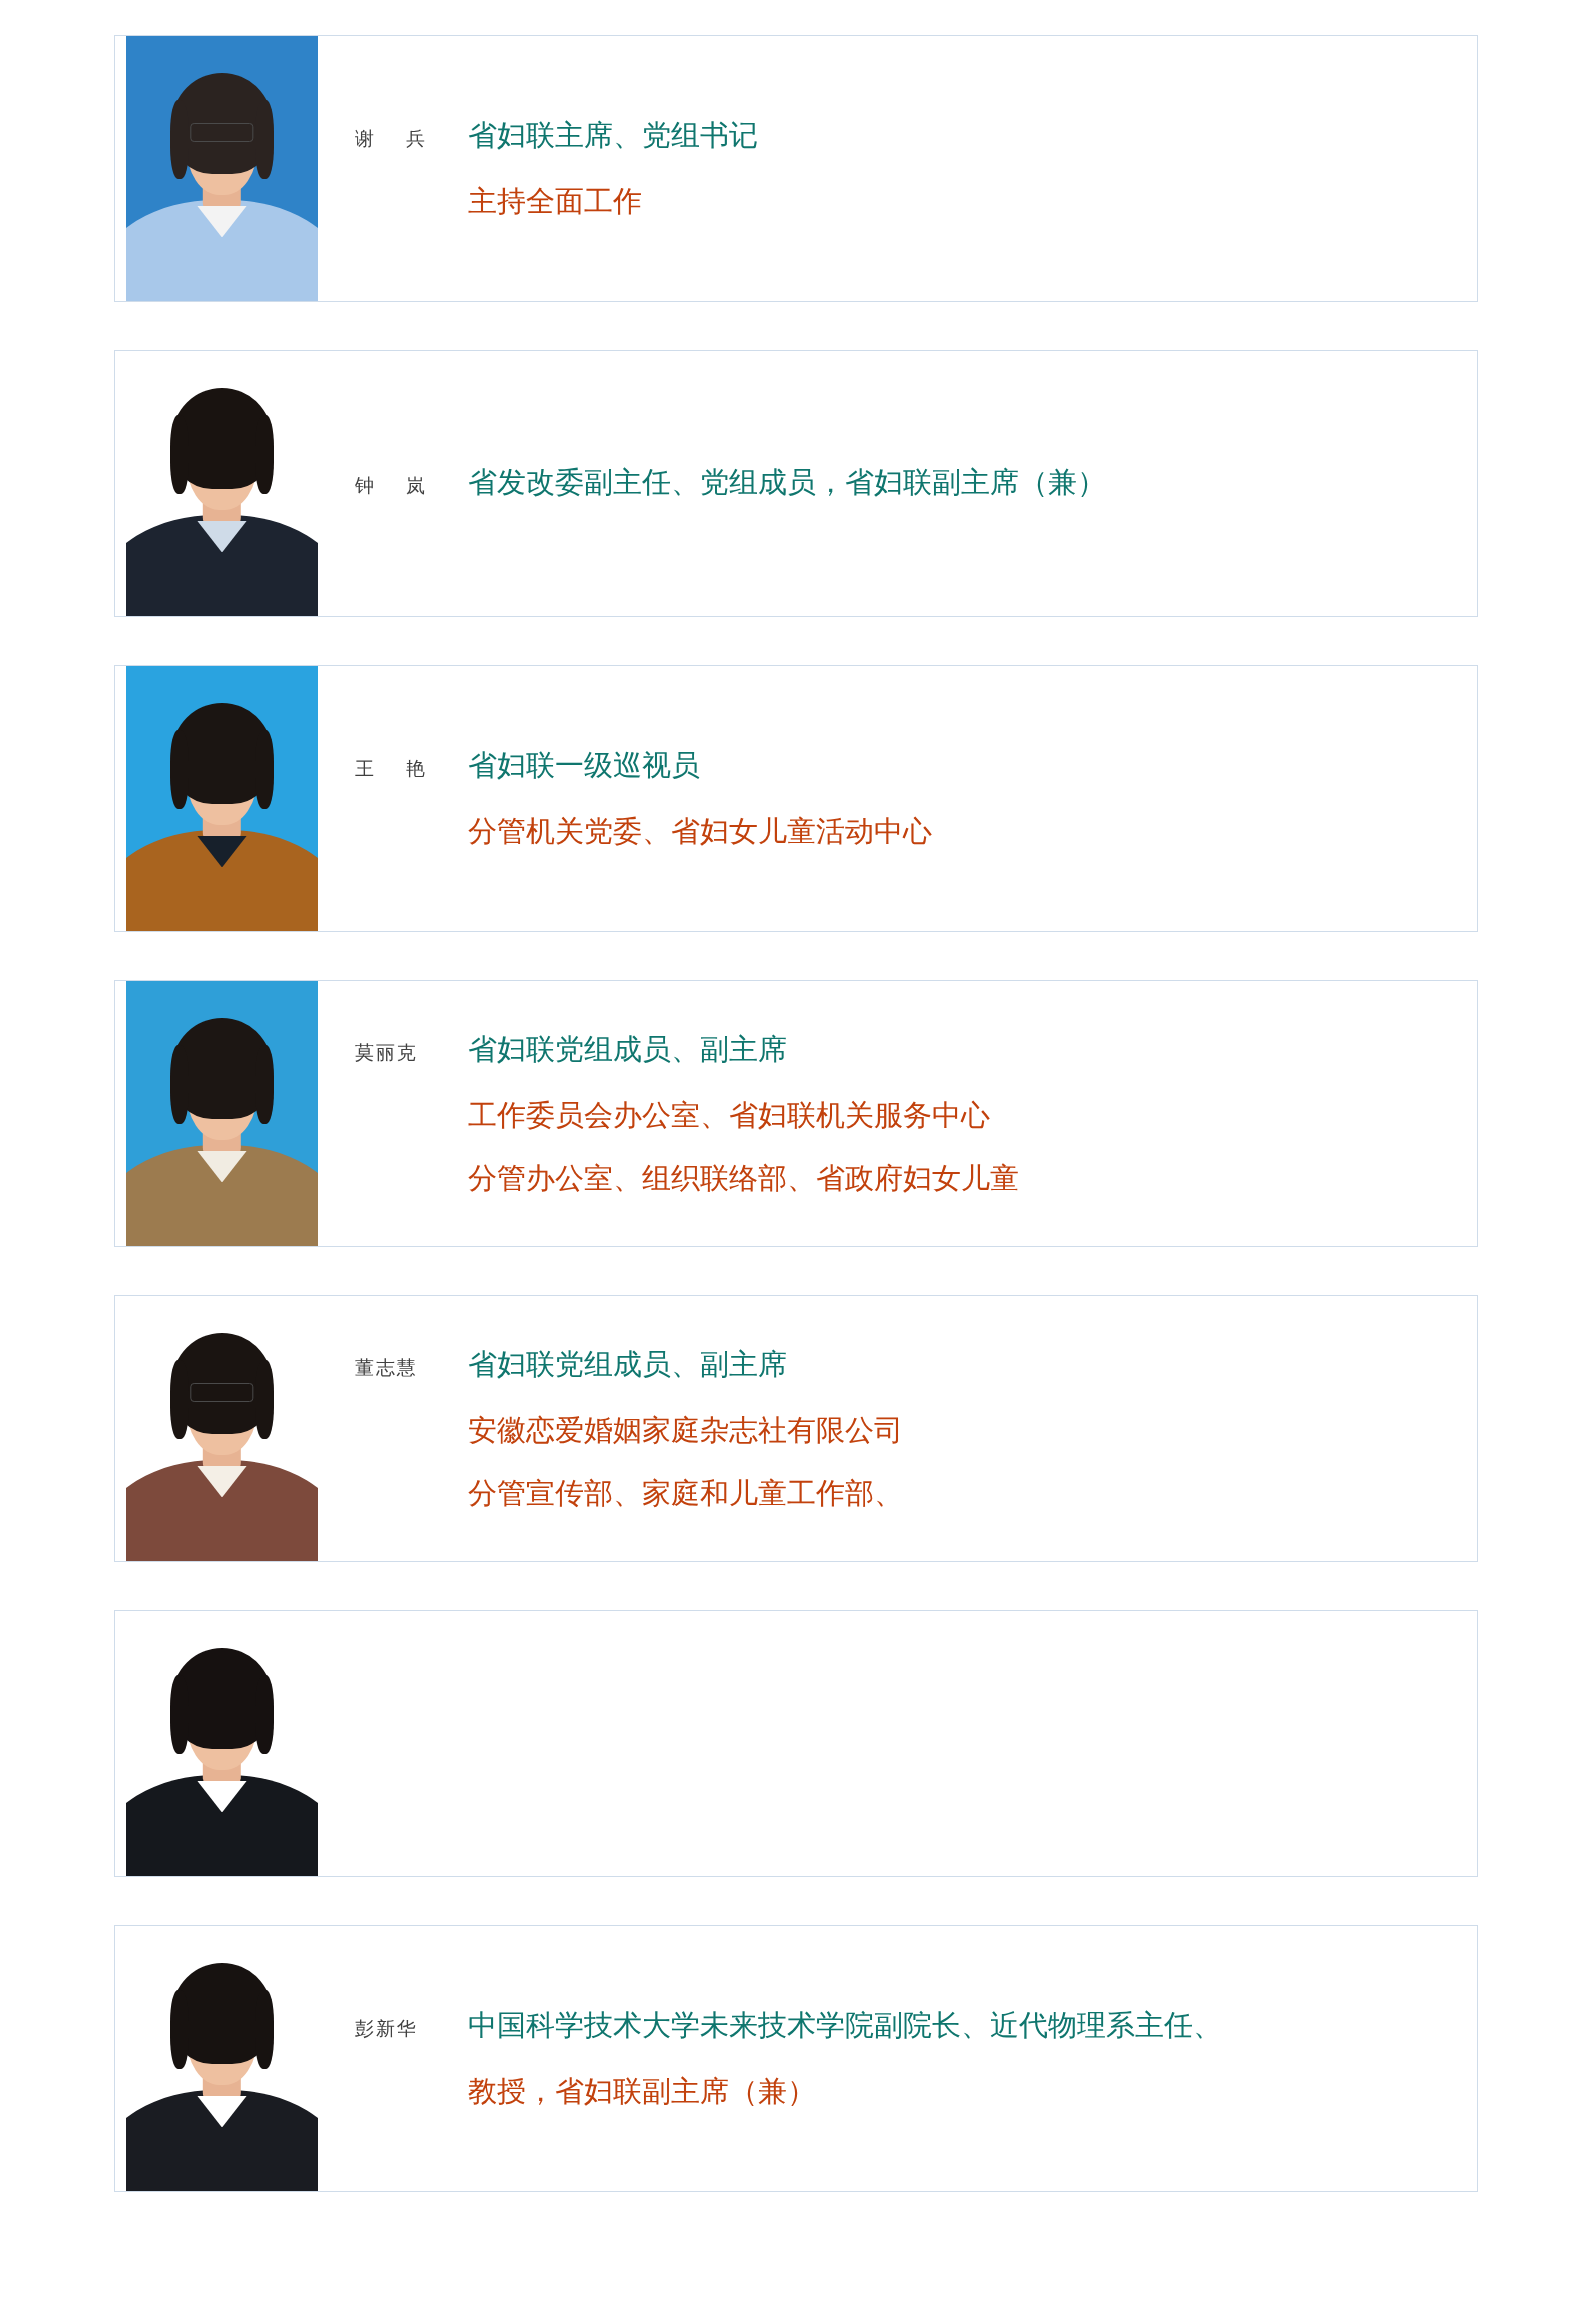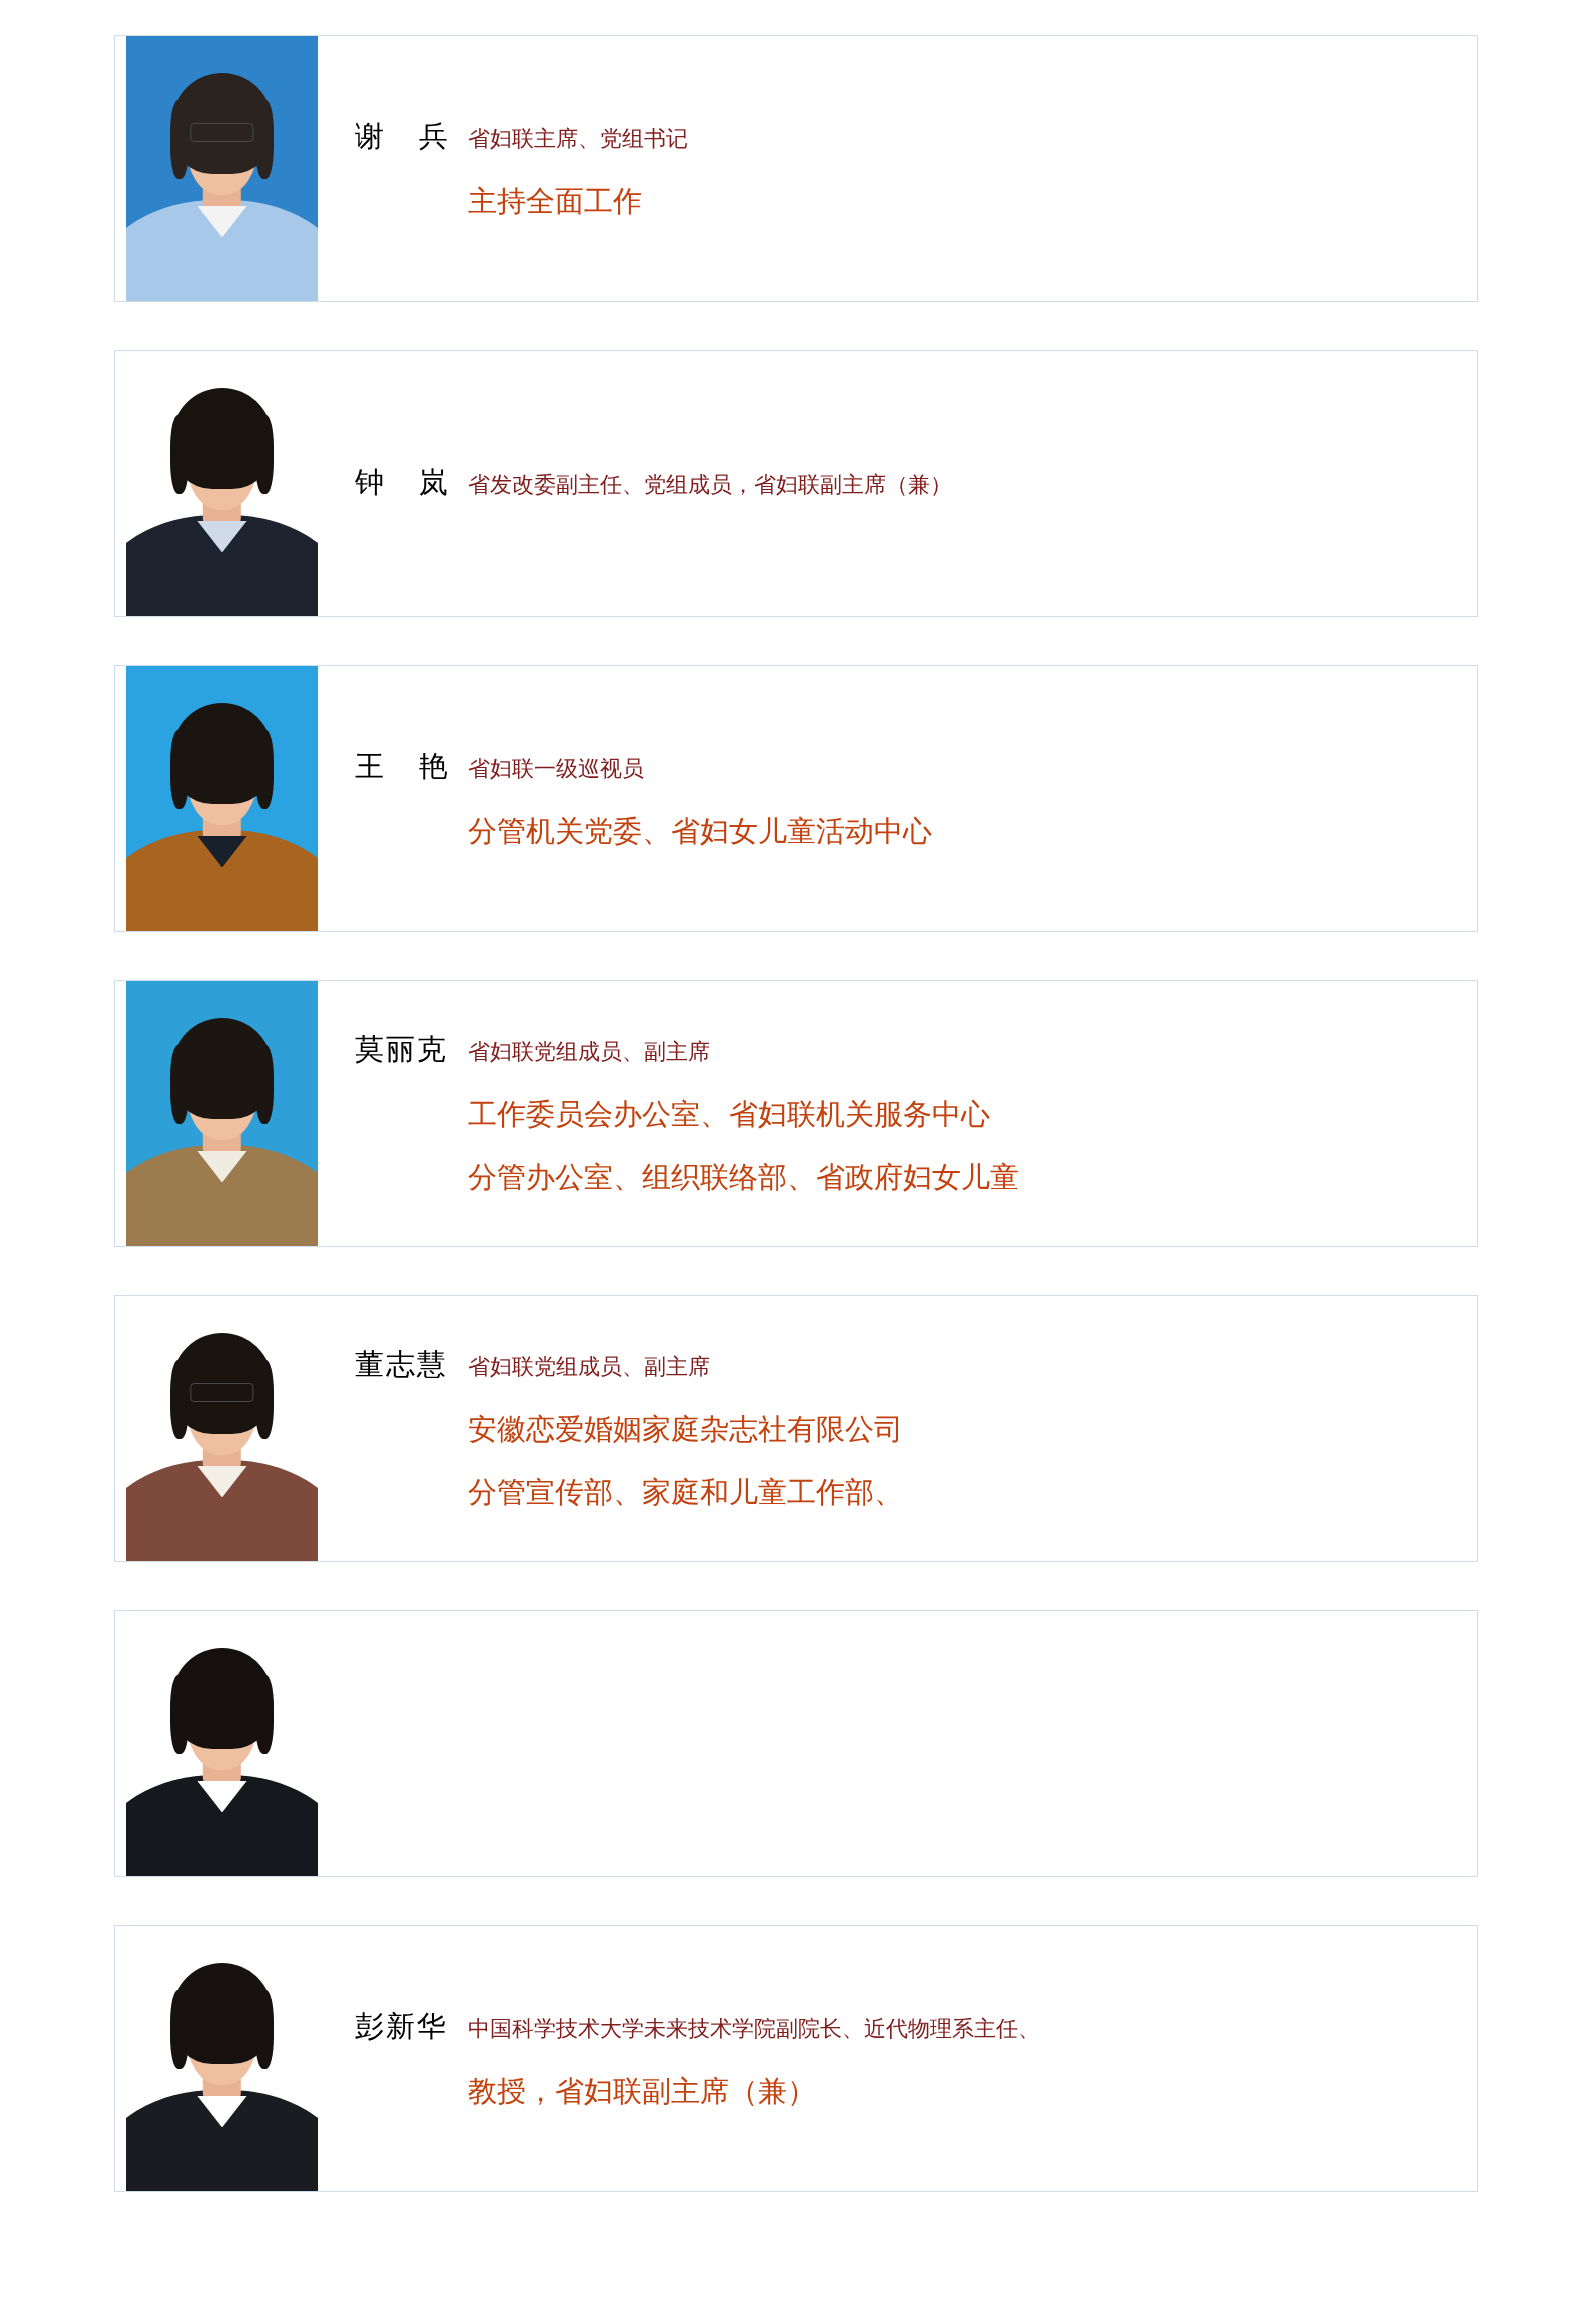--- a/index.html
+++ b/index.html
@@ -92,30 +92,30 @@
     padding: 0 33px 0 37px;
   }
   .line {
     display: flex;
     align-items: baseline;
     font-size: 29px;
     line-height: 63px;
     white-space: nowrap;
   }
   .name {
-    color: #000000;
-    font-size: 29px;
+    color: #404040;
+    font-size: 19px;
     min-width: 113px;
     letter-spacing: 1.9px;
     flex: 0 0 auto;
   }
   .name.spaced { letter-spacing: 13.4px; }
   .title-text {
-    color: #7f1d1d;
-    font-size: 22px;
+    color: #0f766e;
+    font-size: 29px;
   }
   .sub {
     font-size: 29px;
     line-height: 63px;
     color: #c2410c;
     padding-left: 113px;
     white-space: nowrap;
   }
 </style>
 </head>

